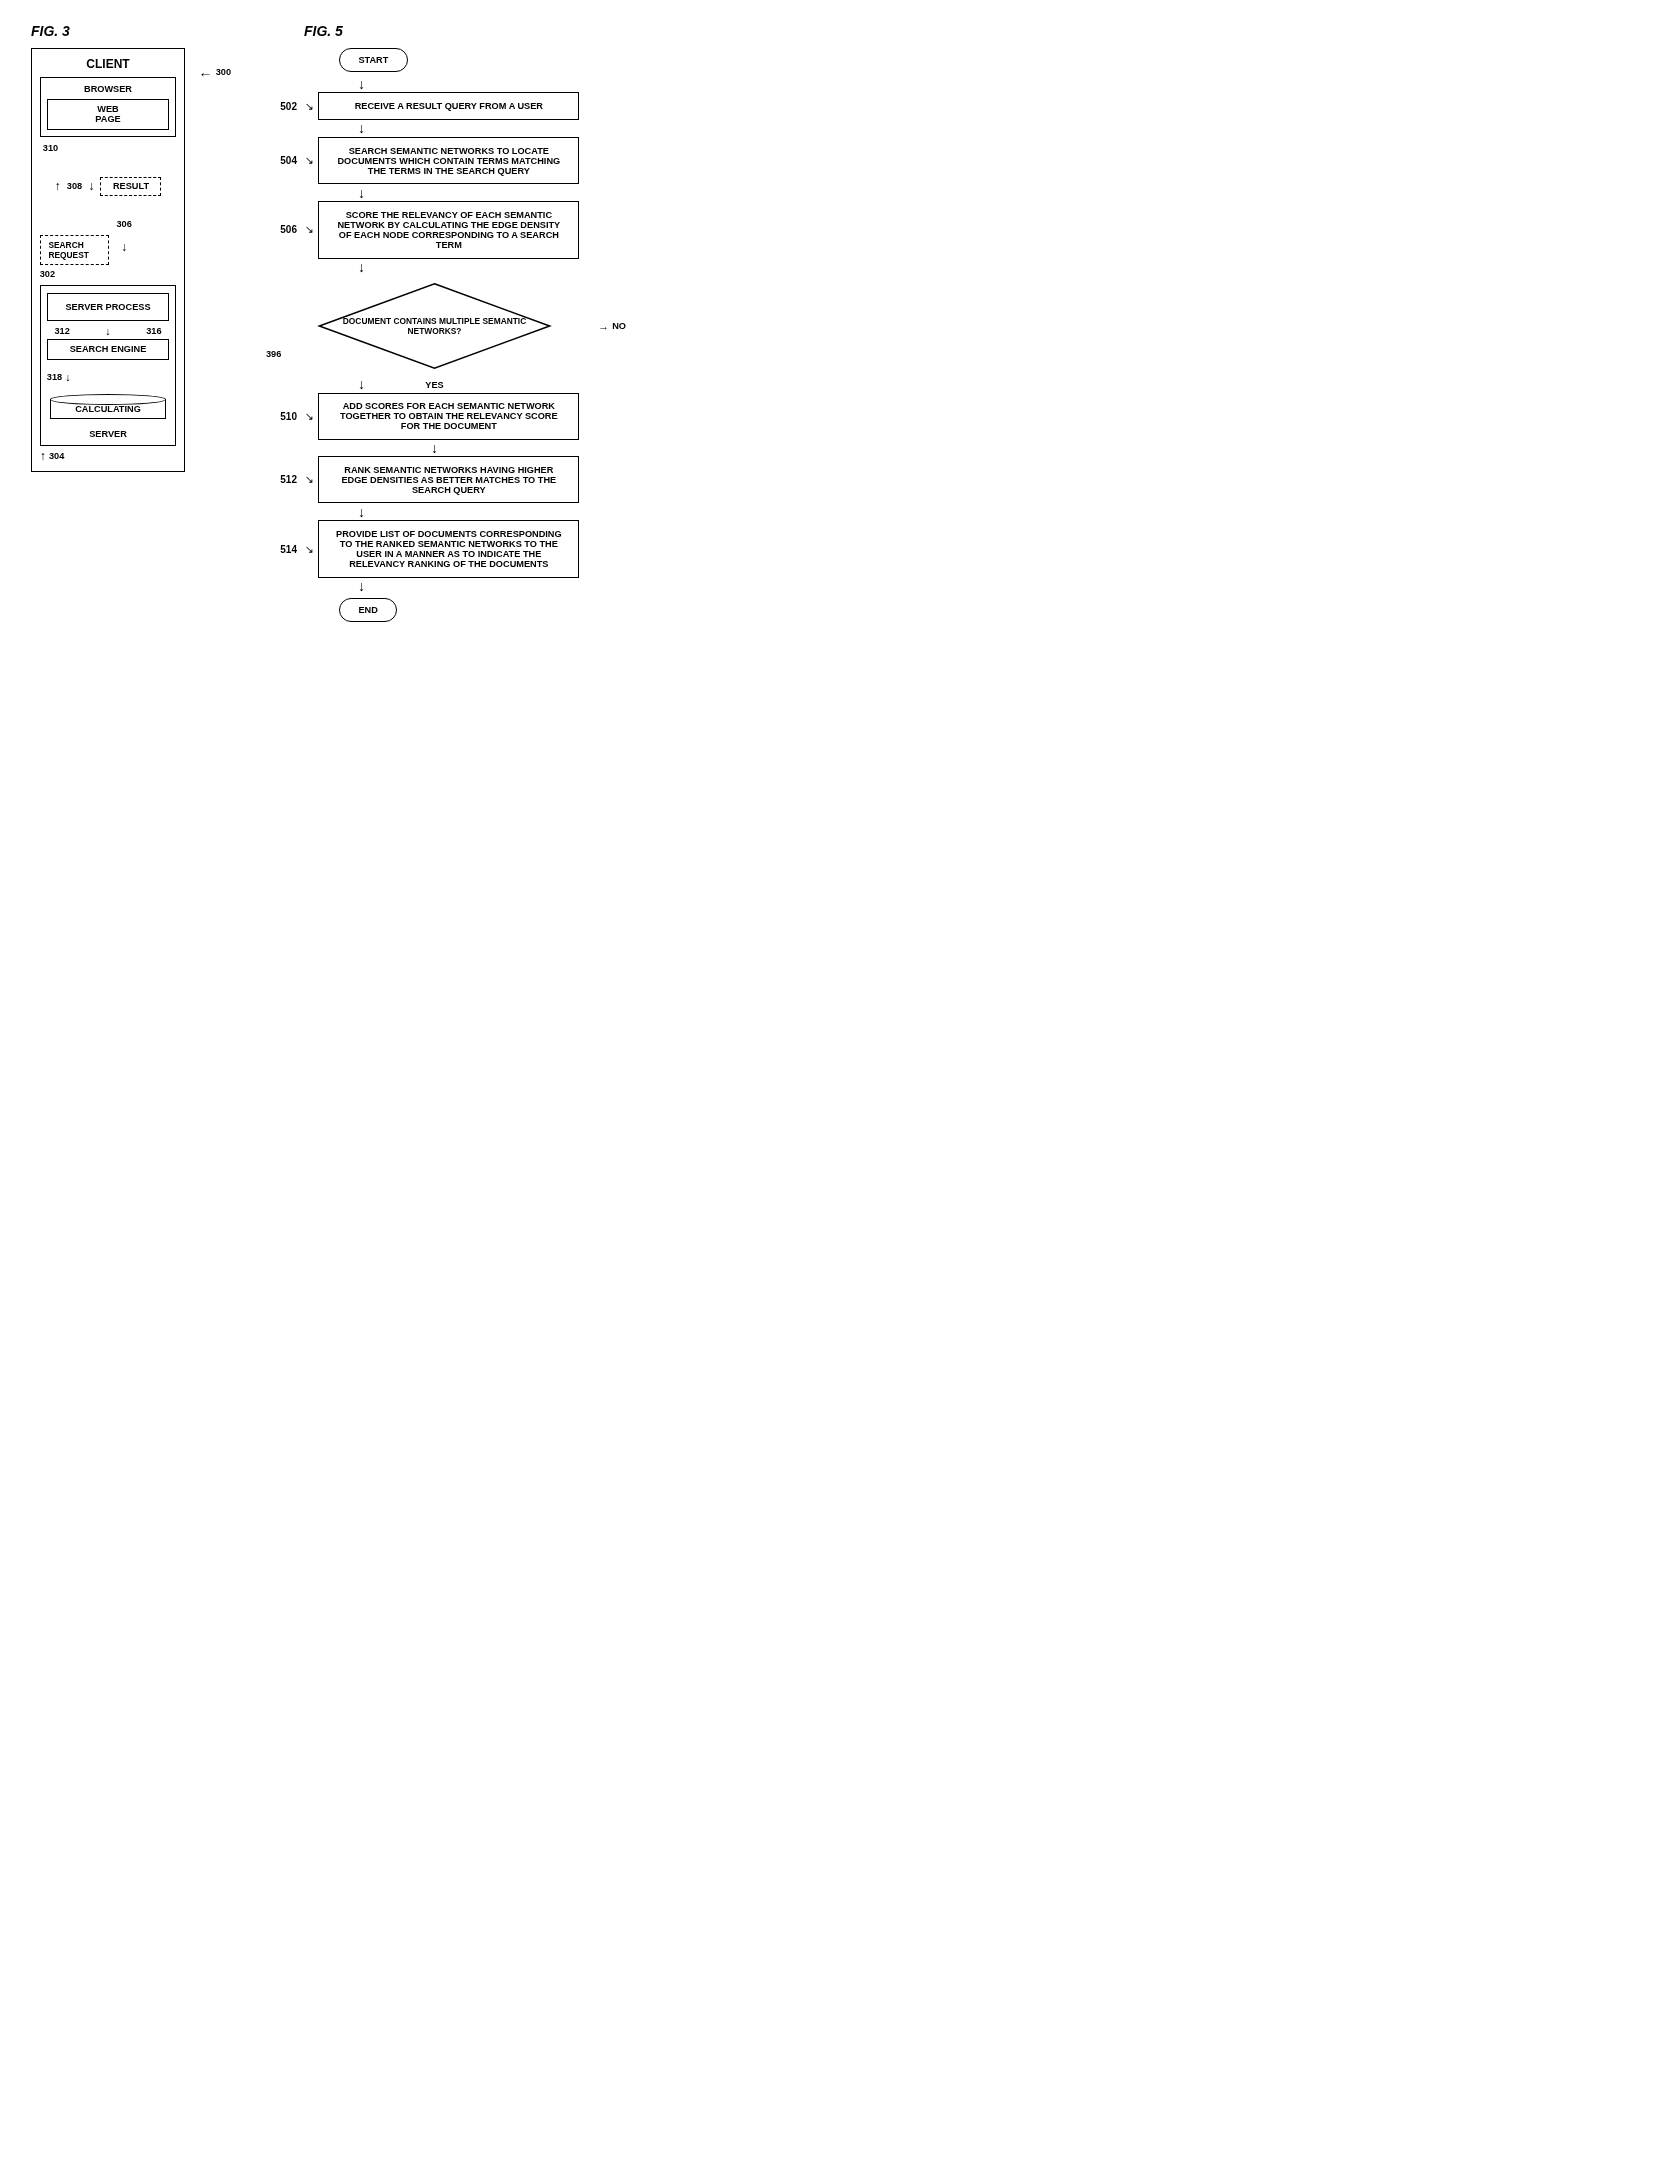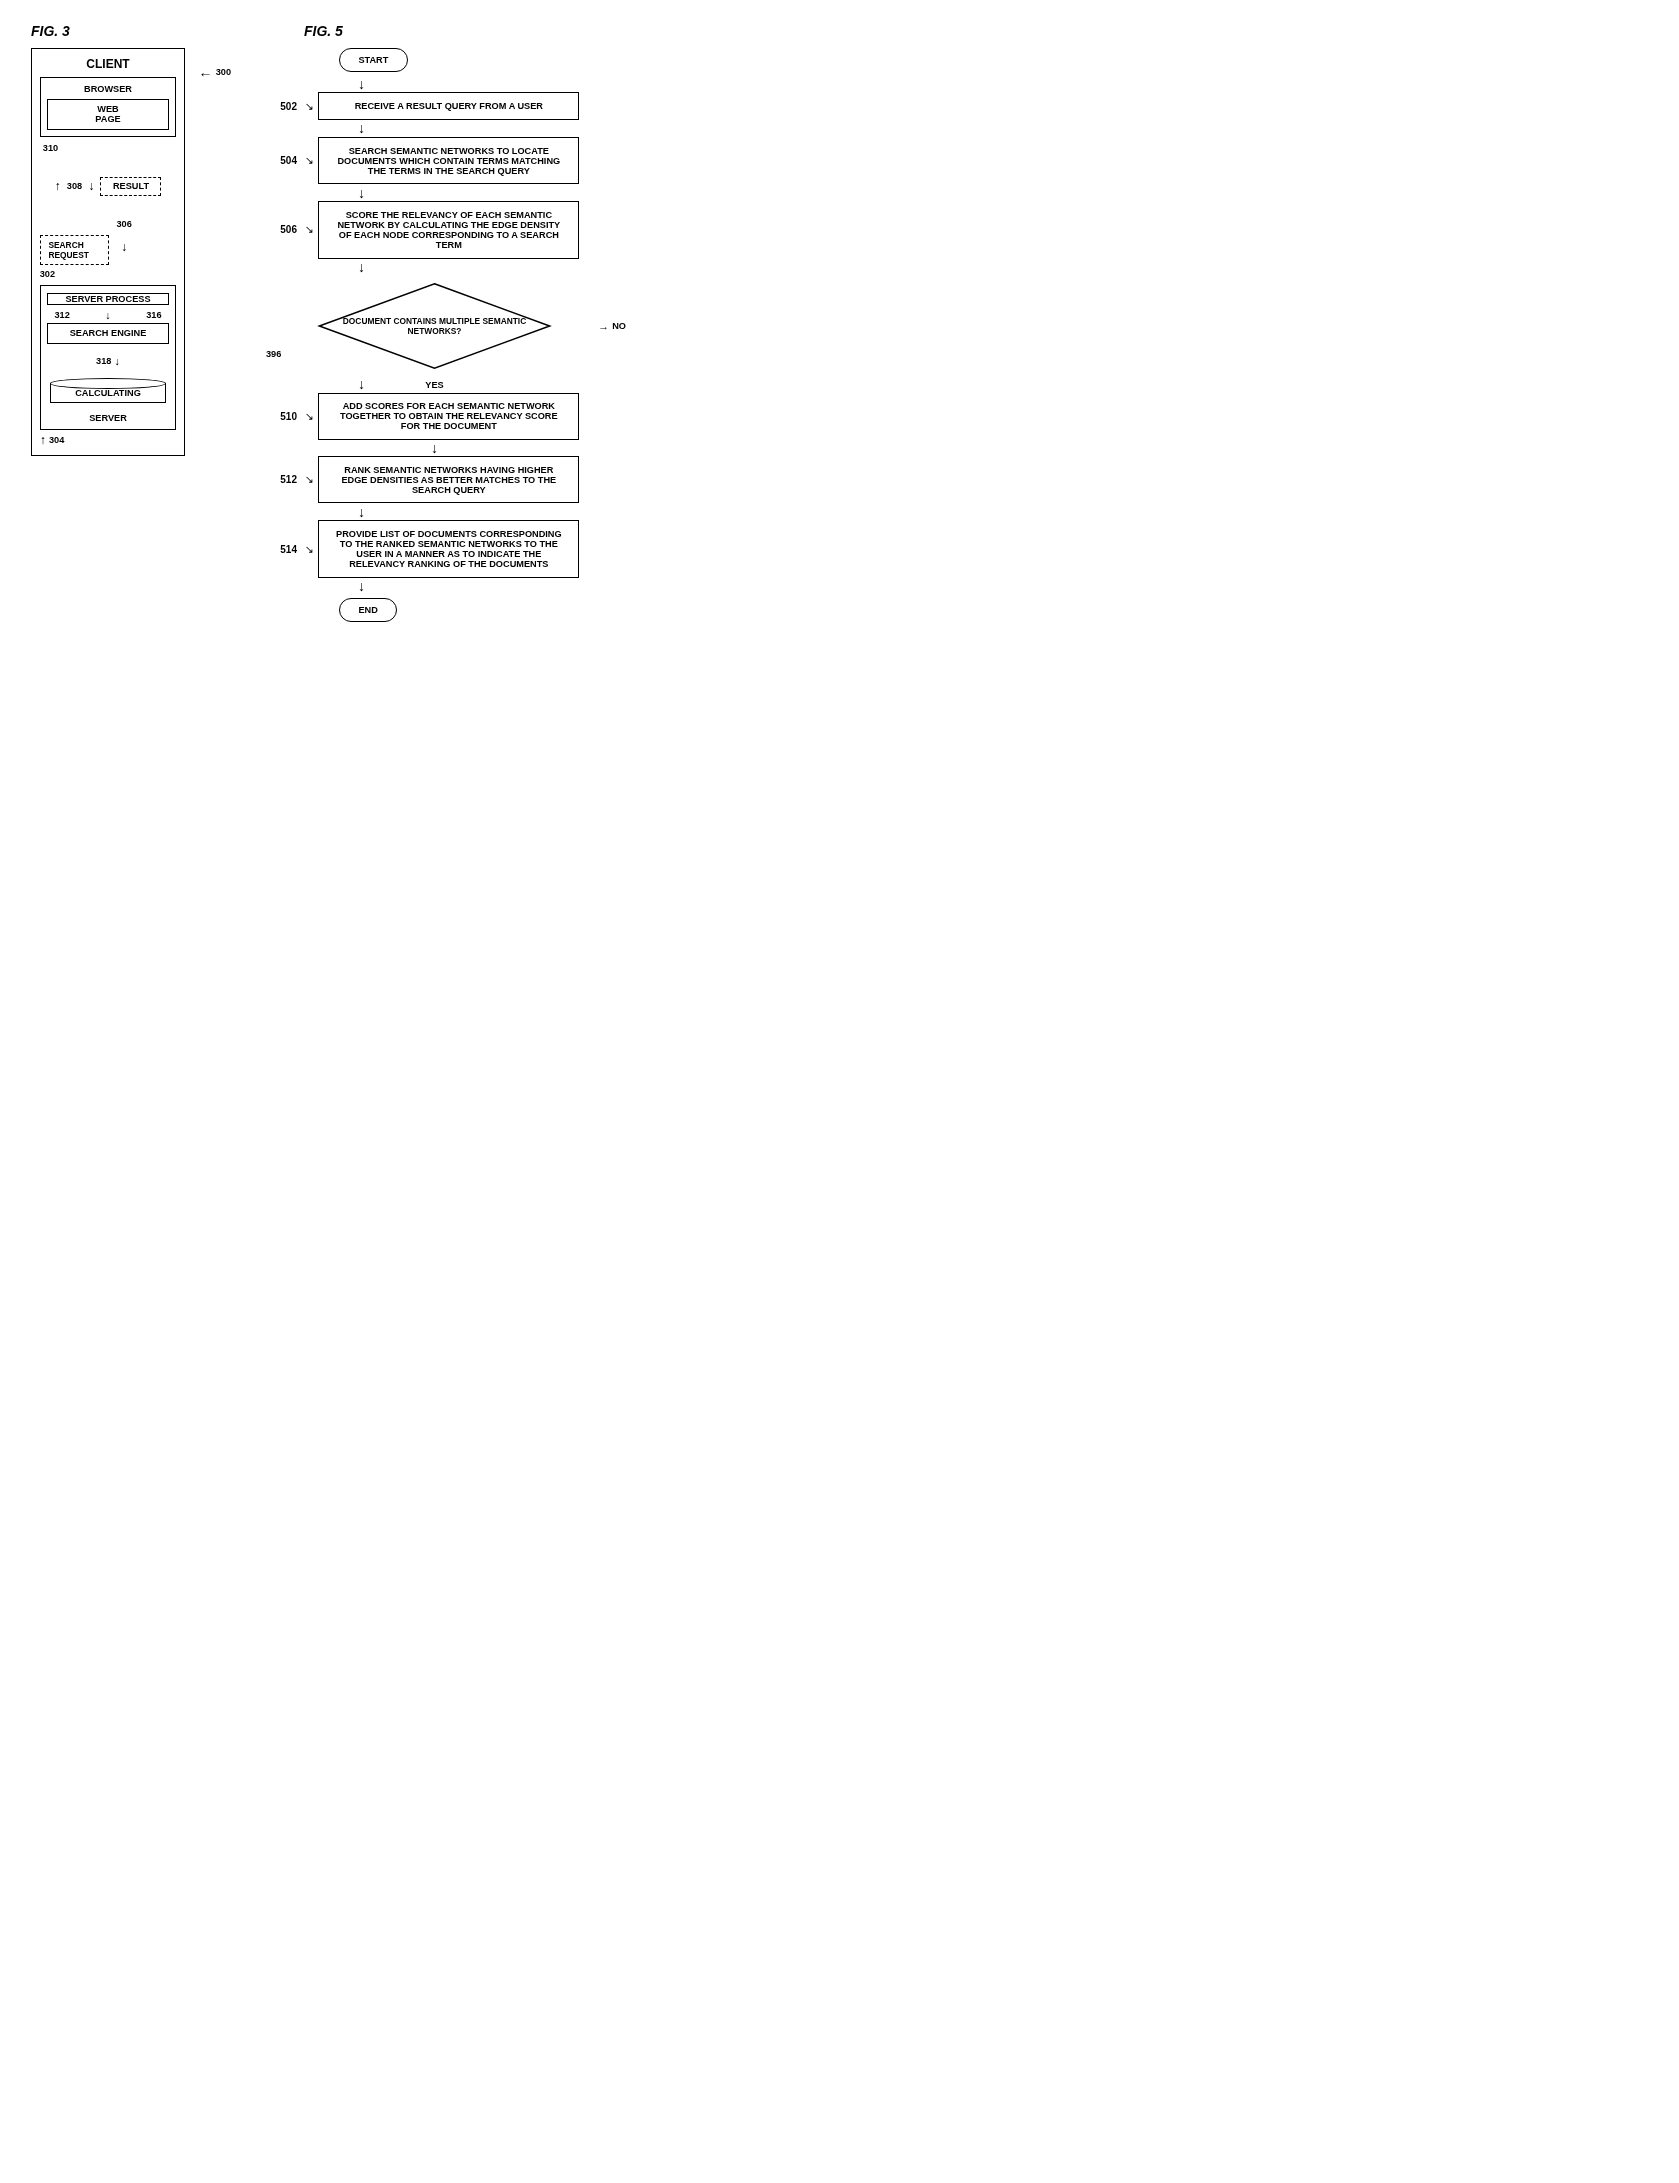--- a/index.html
+++ b/index.html
@@ -91,21 +91,21 @@
     }
 
     .fig3-inner-section {
       border: 1.5px solid #000;
       padding: 6.1px;
       margin-top: 6.1px;
     }
 
     .fig3-server-process-box {
       border: 1.5px solid #000;
-      padding: 0;
+      padding: 8px;
       text-align: center;
       font-size: 9.2px;
       font-weight: bold;
       margin-bottom: 4.6px;
     }
 
     .fig3-search-engine-box {
       border: 1.5px solid #000;
       padding: 4.6px;
       text-align: center;
@@ -263,21 +263,21 @@
           <div style="display:flex; justify-content:space-between; align-items:center; margin:1.5px 7.7px;">
             <span class="ref-label">312</span>
             <span style="font-size:10.8px;">↓</span>
             <span class="ref-label">316</span>
           </div>
 
           <div class="fig3-search-engine-box">
             <span>SEARCH ENGINE</span>
           </div>
 
-          <div style="display:flex; justify-content:center; align-items:center; gap:3.1px; margin:11px 0;">
+          <div style="display:flex; align-items:center; gap:3.1px; margin:11px 0;">
             <span class="ref-label">318</span>
             <span style="font-size:10.8px;">↓</span>
           </div>
 
           <div style="position:relative; padding-bottom:6.1px;">
 
             <div style="border:1.5px solid #000; border-radius:50%; height:10.8px; margin:0 3.1px; background:#fff; position:relative; z-index:2;"></div>
             <div style="border:1.5px solid #000; border-top:none; padding:4.6px; margin:0 3.1px; margin-top:-5.4px; text-align:center; font-size:9.2px; font-weight:bold; position:relative; z-index:1;">
               <span>CALCULATING</span>
             </div>

